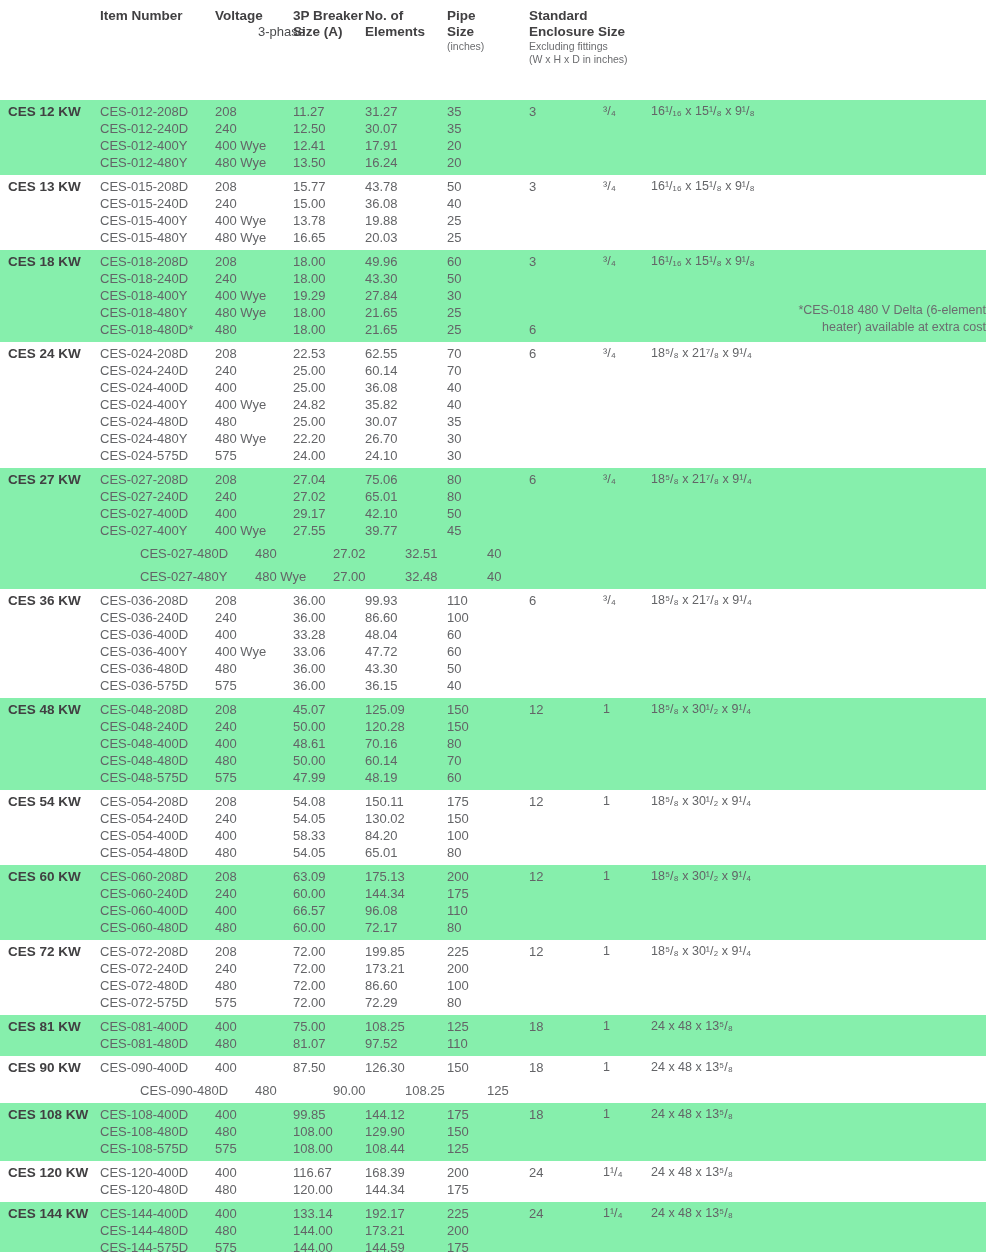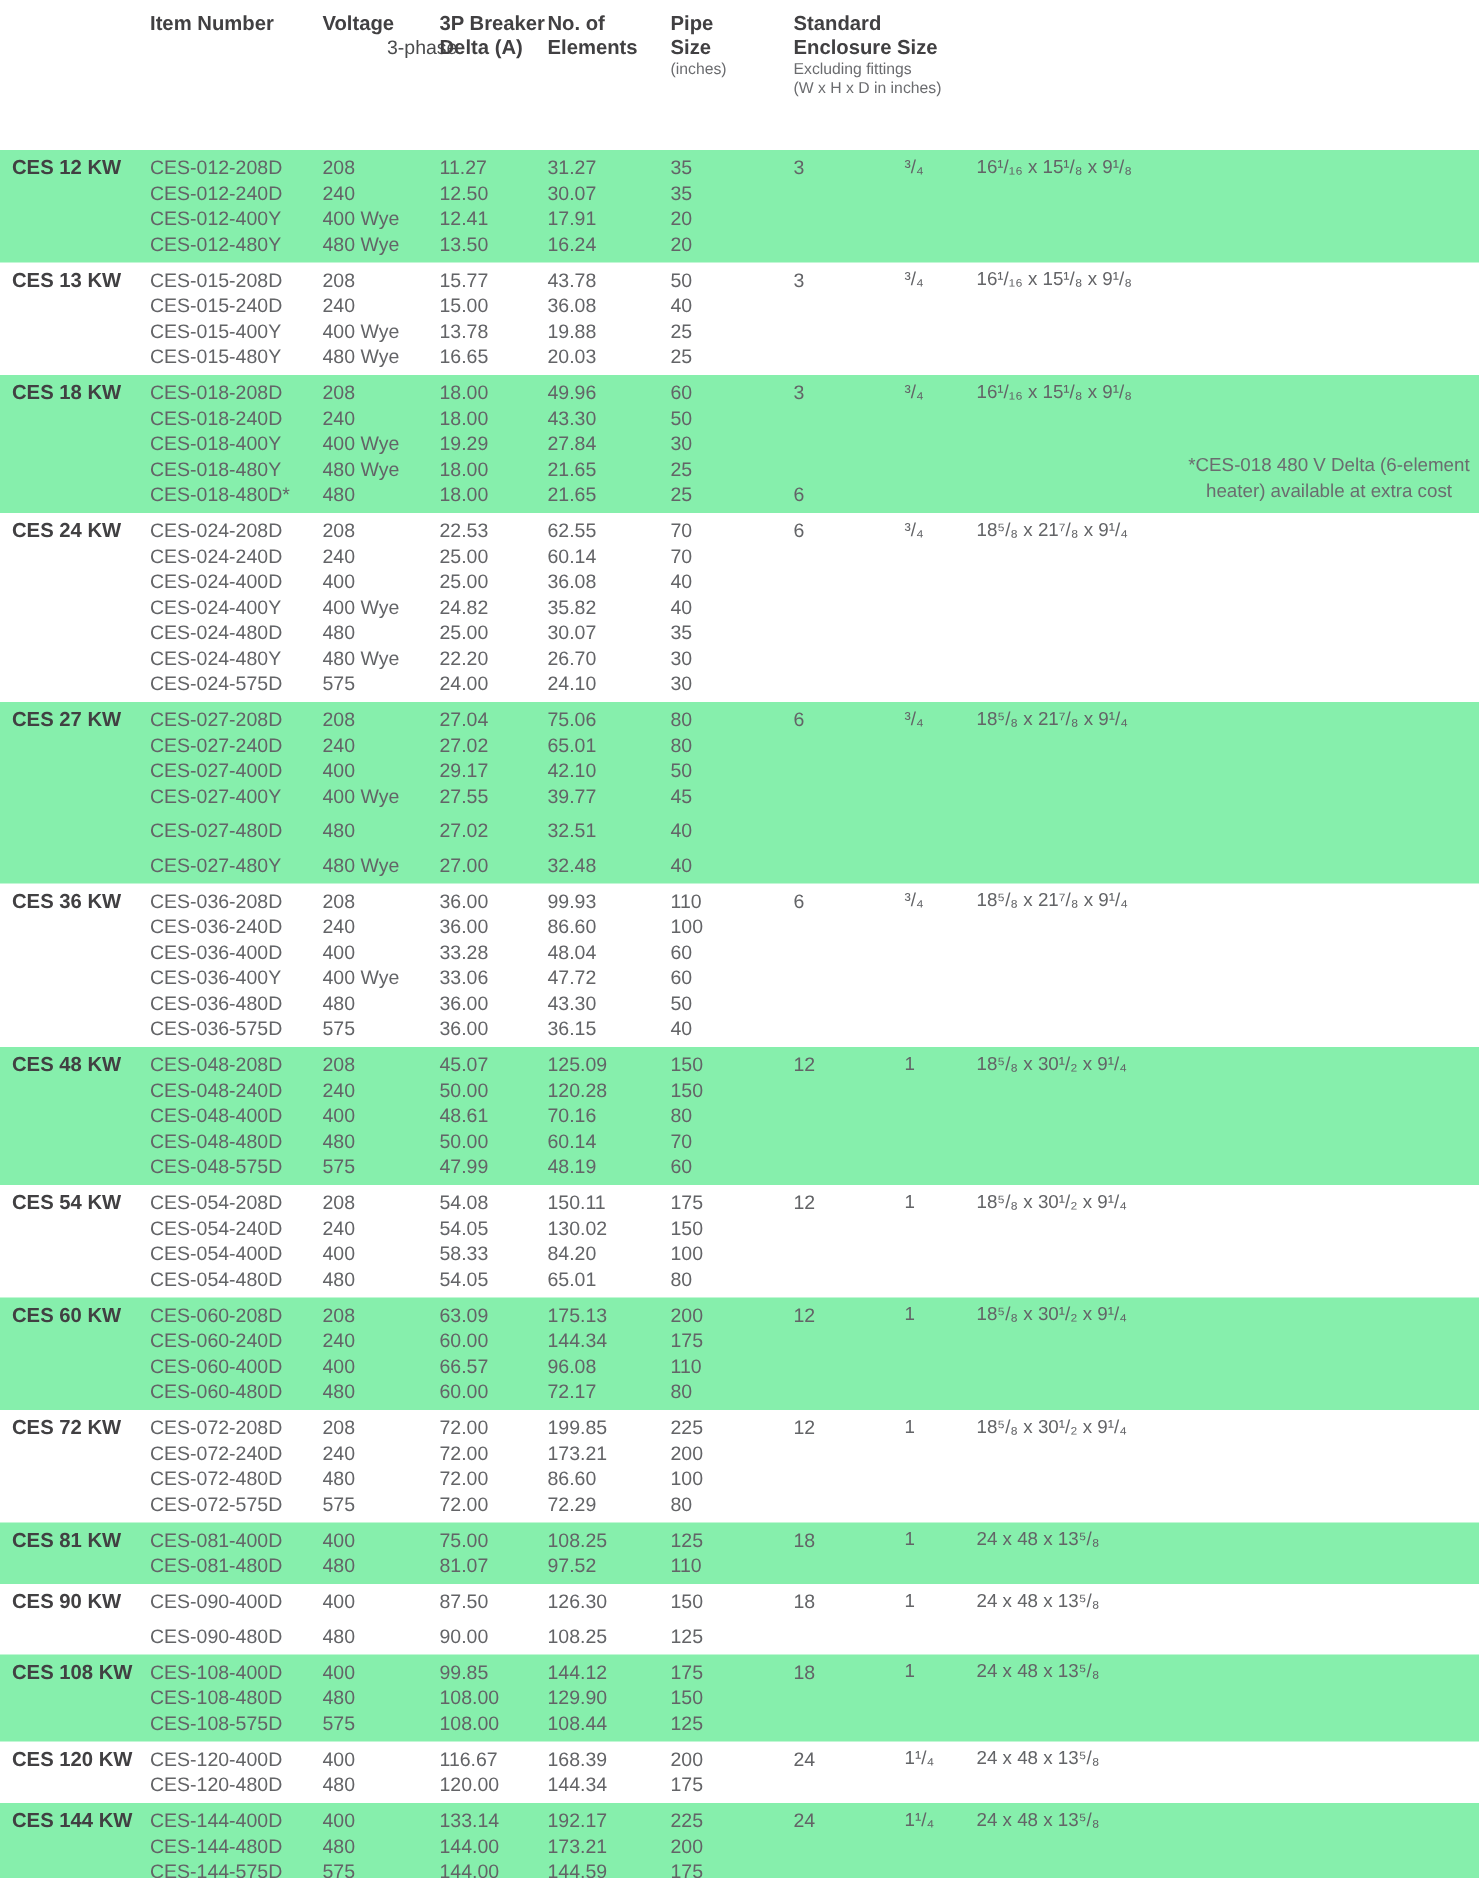--- a/index.html
+++ b/index.html
@@ -16,46 +16,46 @@
   
   .thead { height:100px; padding-top:8px; box-sizing:border-box; }
   .hcell { white-space:nowrap; }
   .h  { font-weight:700; color:#414042; font-size:13.5px; line-height:16px; display:block; }
   .hs { font-weight:400; color:#4a4b4d; font-size:13px;   line-height:16px; display:block;margin-left:43px; }
   .hx { font-weight:400; color:#6b6c6f; font-size:10.5px; line-height:13px; display:block; }
   
   .group { padding:3px 0 4px 0; }
   .group.shaded { background:#86efac; }
   .row { height:17px; line-height:17px; font-size:13px; white-space:nowrap; }
-  .row.gap { margin-top:6px; }
+  .row.gap { margin-top:6px;padding-left:40px; }
   .cell { overflow:visible; }
   .c-group { padding-left:8px; font-weight:700; color:#414042; font-size:13.5px; }
   .c-enc, .c-pipe { font-size:12.5px; }
   
   .note {
     position:absolute; left:786px; top:302px; width:200px;
     text-align:center; font-size:12.5px; line-height:17px; color:#6b6c6f;
   }
-  .note span { display:block; }
+  .note span { display:block;text-align:right; }
 </style>
 </head>
 <body>
 
 <div class="thead grid">
   <div class="hcell"></div>
   <div class="hcell">
     <span class="h">Item Number</span>
   </div>
   <div class="hcell">
     <span class="h">Voltage</span>
     <span class="hs">3-phase</span>
   </div>
   <div class="hcell">
     <span class="h">3P Breaker</span>
-    <span class="h">Delta (A)</span>
+    <span class="h">Size (A)</span>
   </div>
   <div class="hcell">
     <span class="h">No. of</span>
     <span class="h">Elements</span>
   </div>
   <div class="hcell">
     <span class="h">Pipe</span>
     <span class="h">Size</span>
     <span class="hx">(inches)</span>
   </div>

